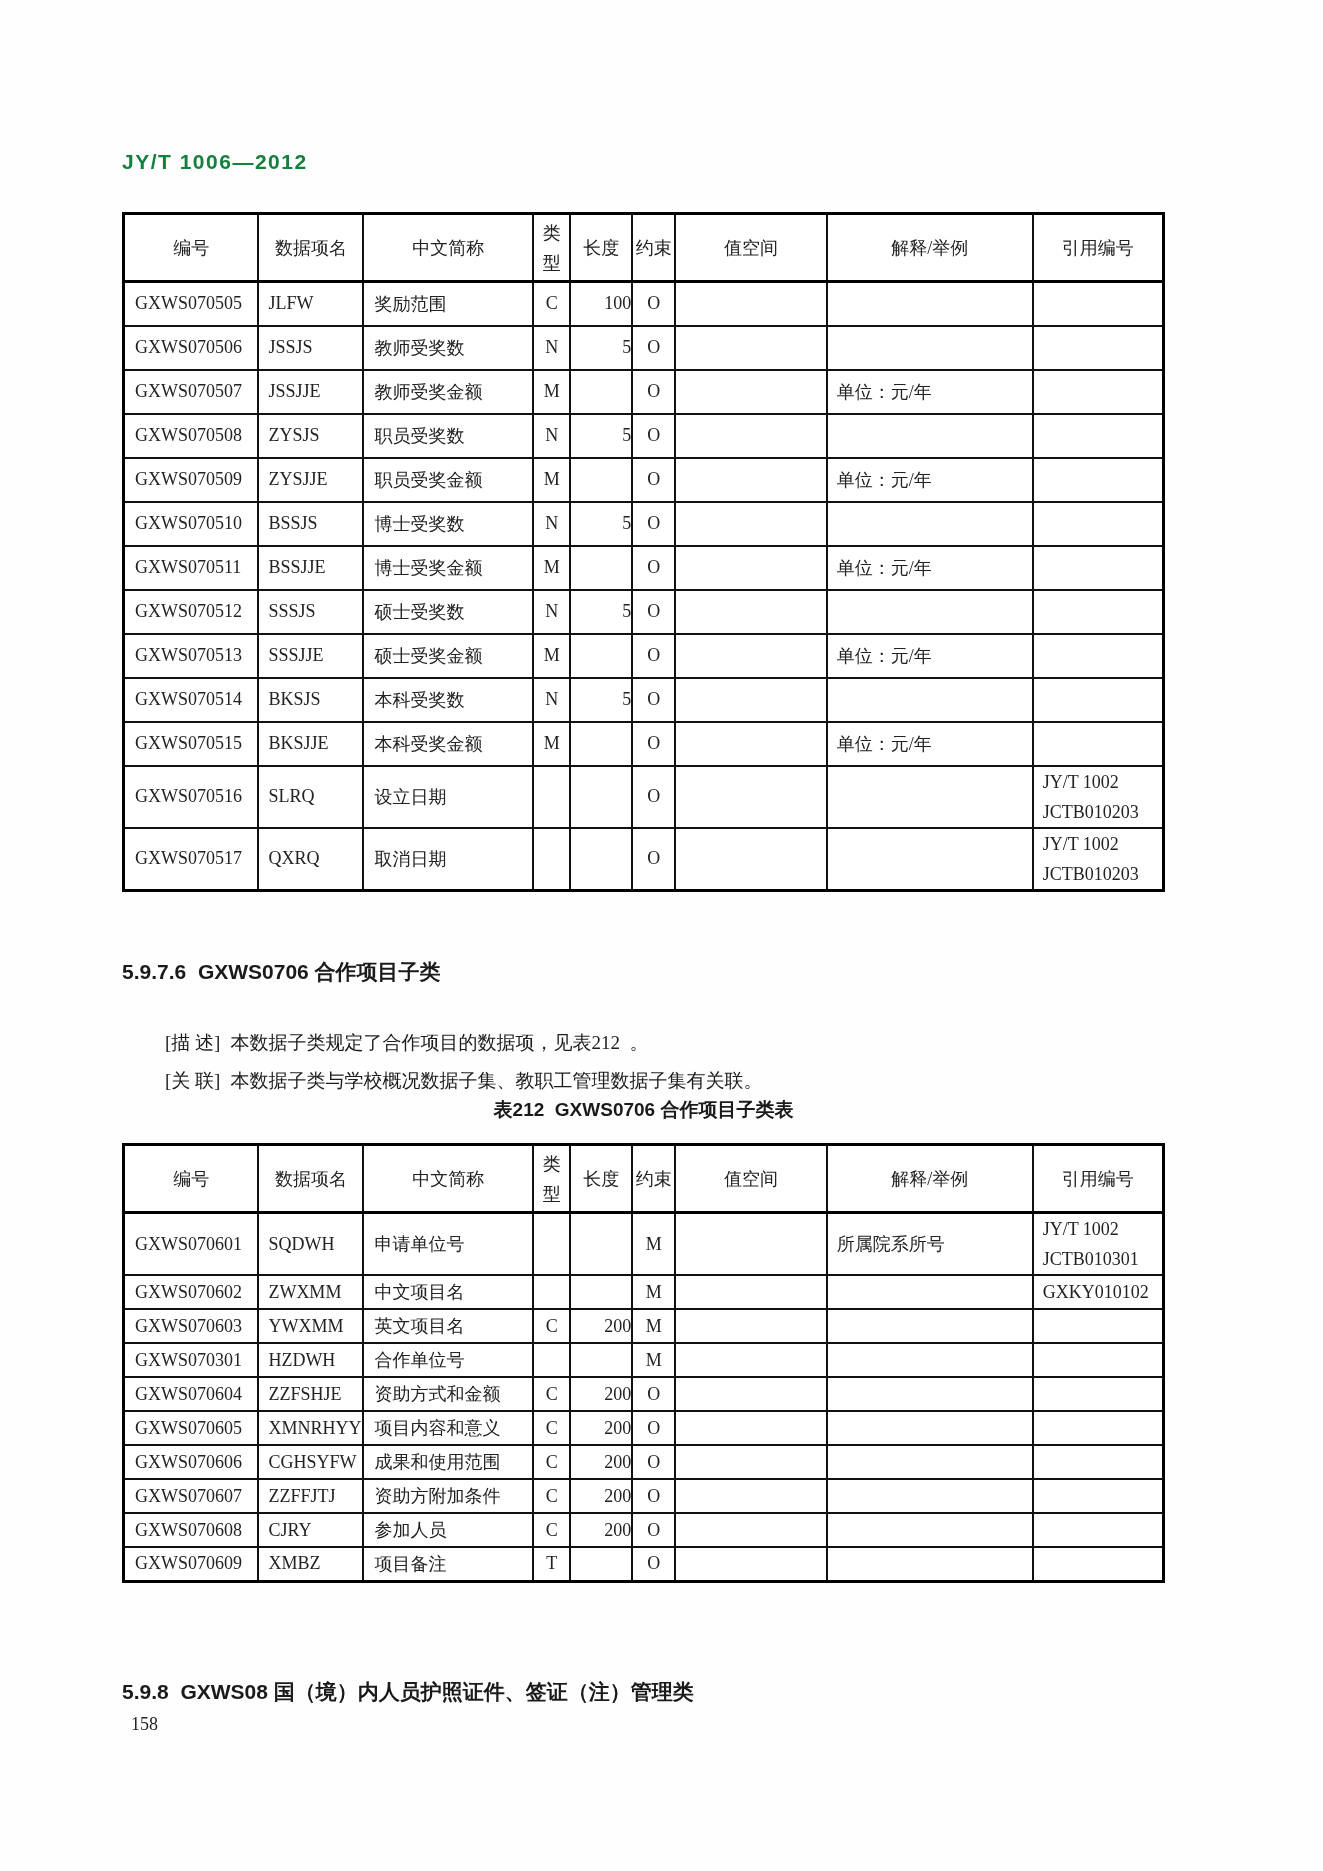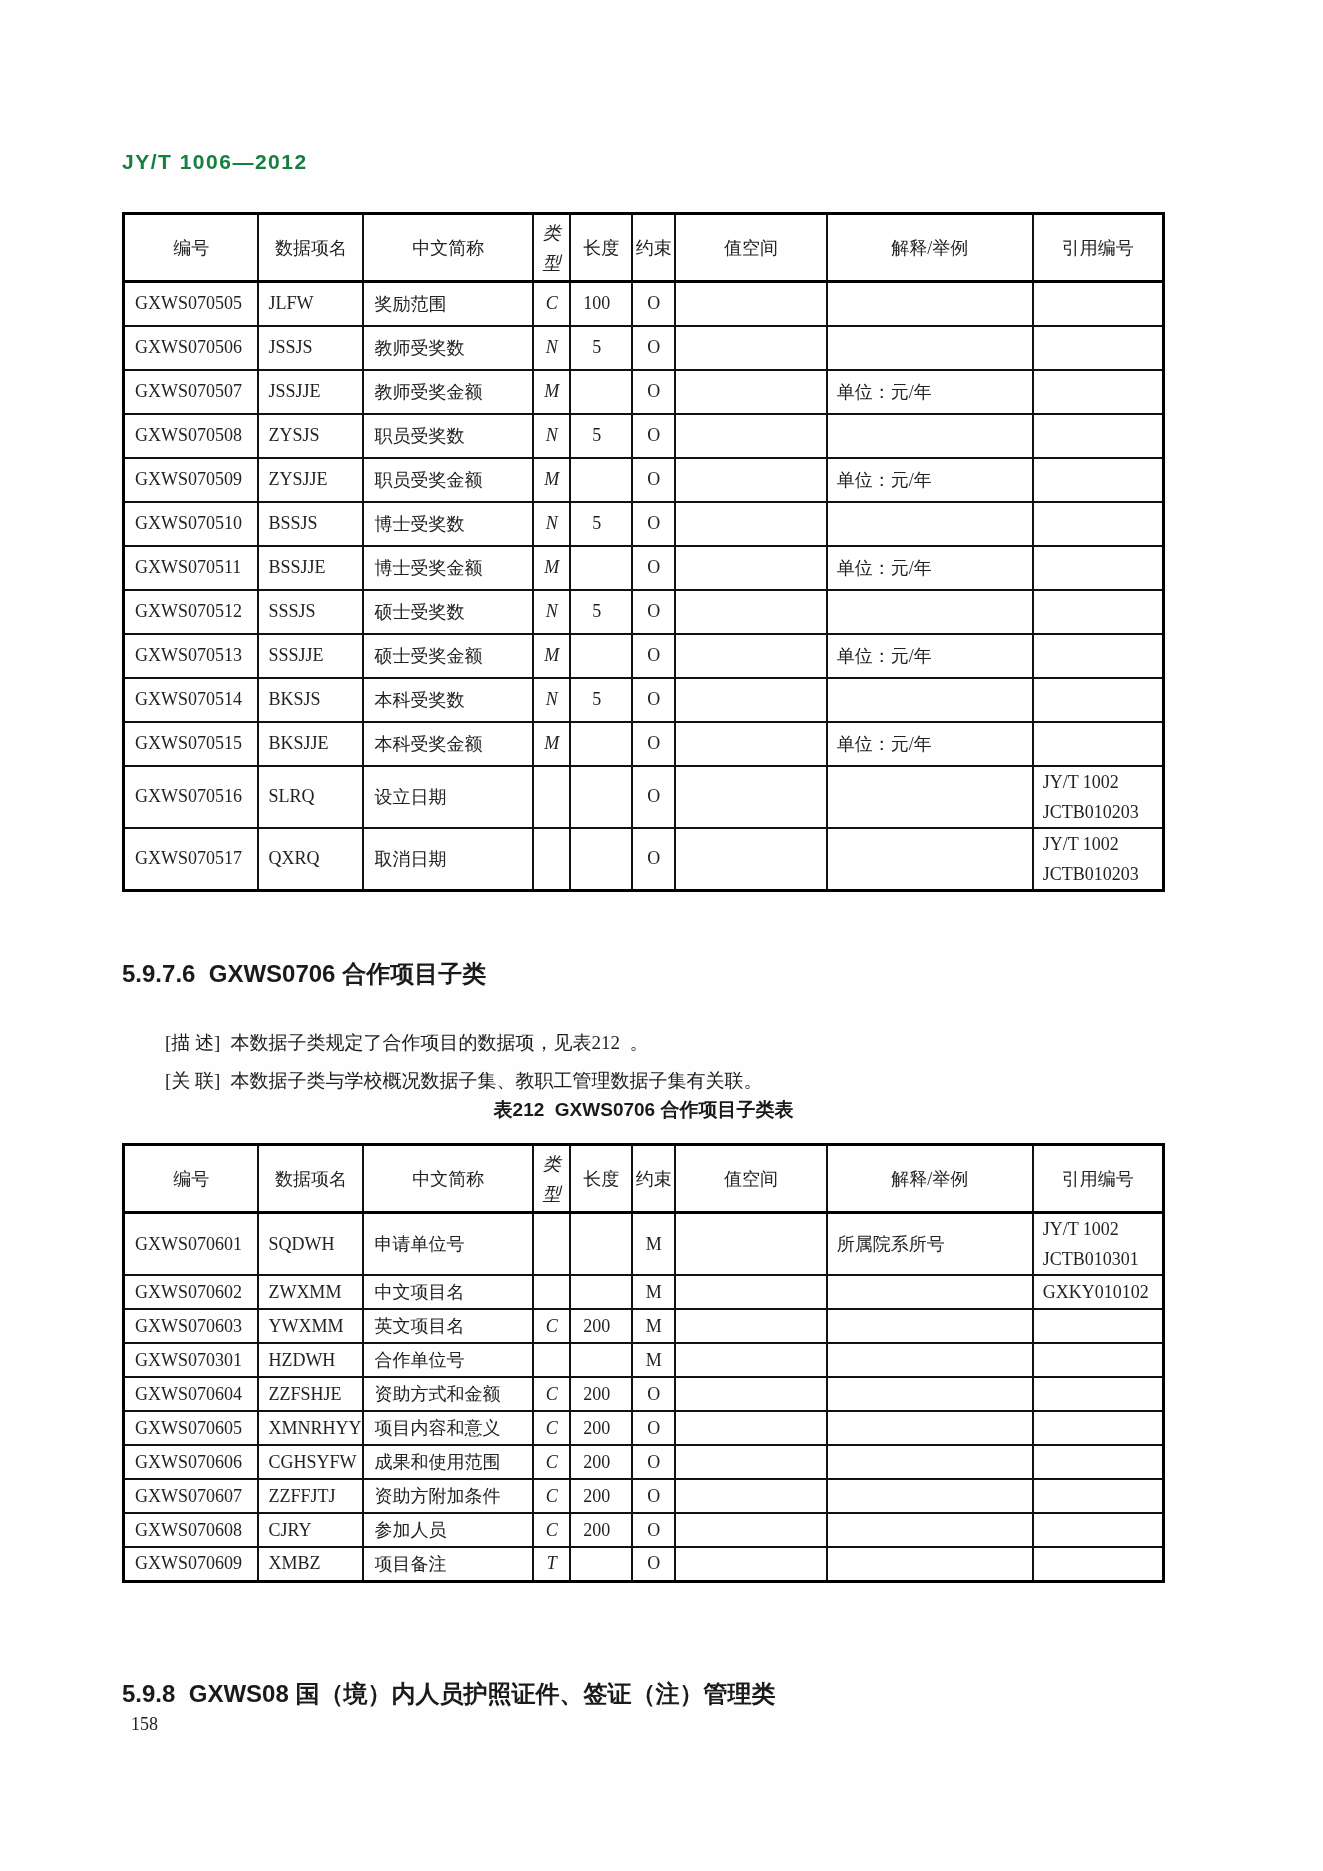--- a/index.html
+++ b/index.html
@@ -26,33 +26,33 @@
     vertical-align:middle; color:#222;
   }
   .std-table thead th {
     border-bottom:3px solid #000; font-weight:normal; text-align:center;
     height:68px; line-height:30px; padding:2px 1px; word-break:break-all;
   }
   #table1 tbody td { height:44px; }
   #table2 tbody td { height:34px; }
   .std-table tbody tr.row-tall td { height:72px; }
   .c0 { width:131px; } .c1 { width:102px; } .c2 { width:165px; }
-  .c3 { width:36px;font-style:italic; }  .c4 { width:60px; }  .c5 { width:42px; }
+  .c3 { width:36px; }  .c4 { width:60px; }  .c5 { width:42px; }
   .c6 { width:147px; } .c7 { width:200px; } .c8 { width:127px; }
   td.c0 { padding-left:10px; }
   td.c1 { padding-left:9px; }
   td.c2 { padding-left:10px; }
   td.c3, td.c5 { text-align:center; }
-  td.c4 { text-align:center; padding-right:9px;margin-left:20px; }
+  td.c4 { text-align:right; padding-right:0;margin-left:20px; }
   td.c7 { padding-left:9px; }
   td.c8 { padding-left:9px; line-height:30px; }
   .section-heading {
     position:absolute; left:122px;
     font-family:"Liberation Sans","DejaVu Sans",sans-serif;
-    font-weight:bold; font-size:24px; color:#1a1a1a; white-space:pre-wrap;
+    font-weight:bold; font-size:21px; color:#1a1a1a; white-space:pre-wrap;
   }
   #heading-5976 { top:958px; }
   #heading-598  { top:1678px; }
   .body-line {
     position:absolute; left:146px; font-size:19px; color:#1c1c1c;
     white-space:pre-wrap;
   }
   #desc-line { top:1008px; }
   #rel-line  { top:1046px; }
   .body-line .line-label { margin-right:10px; }

